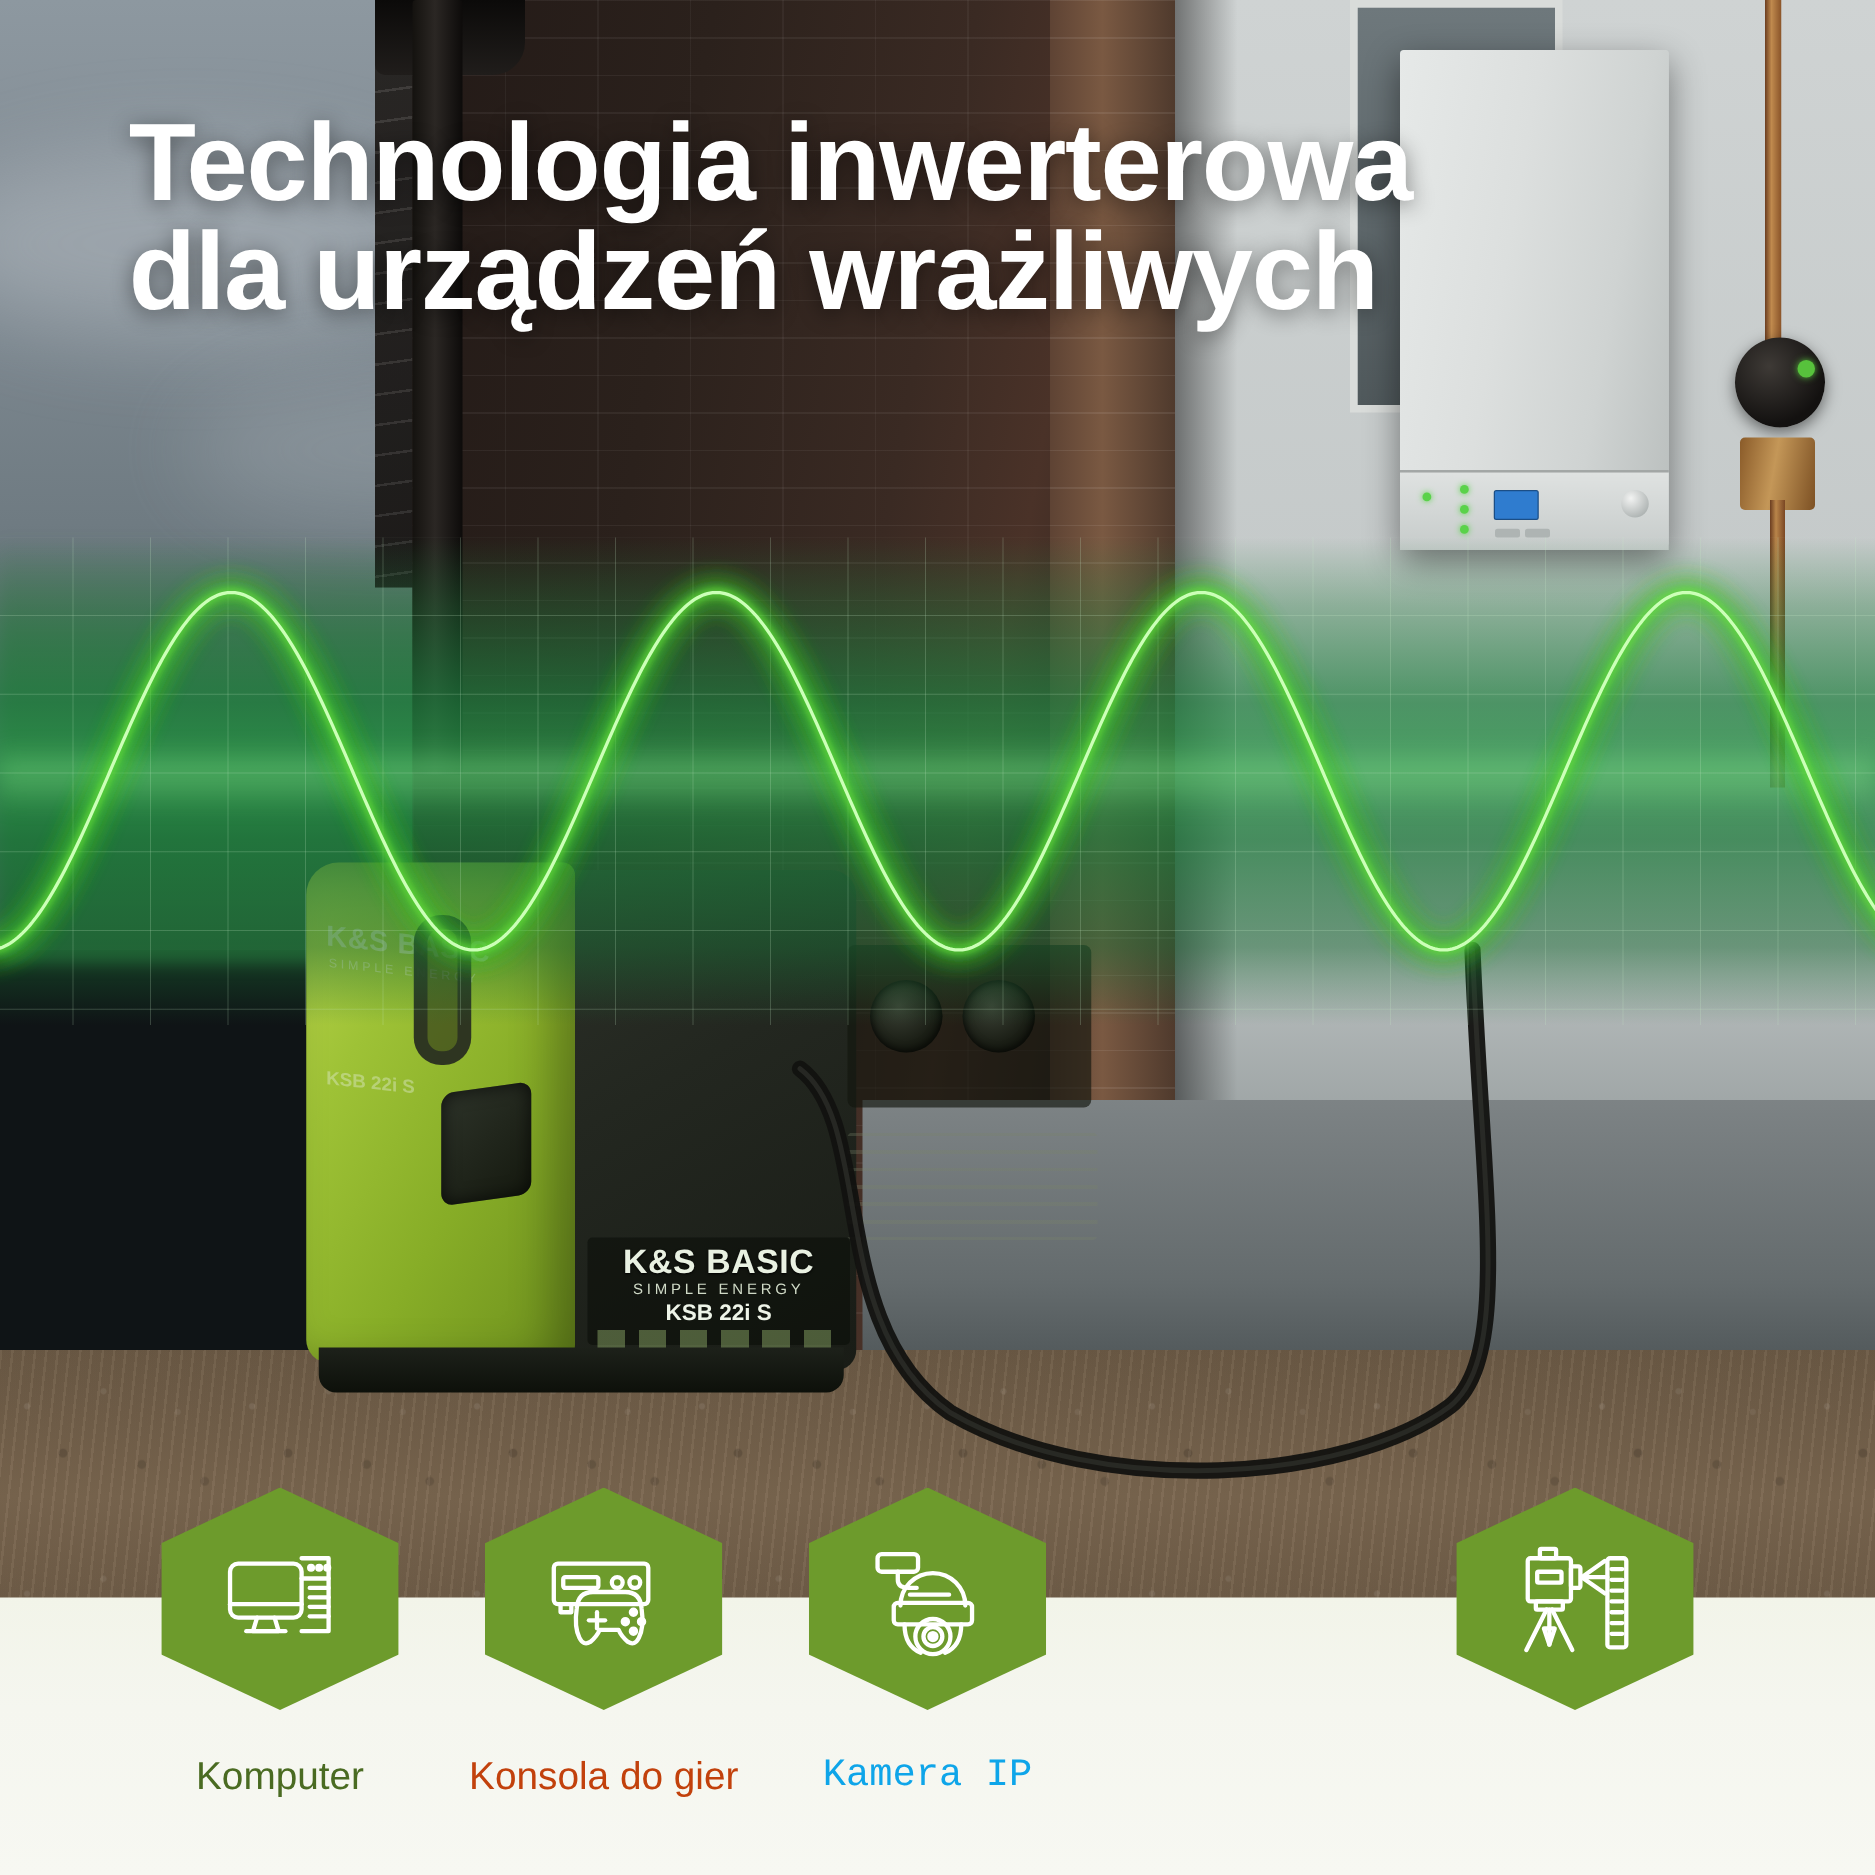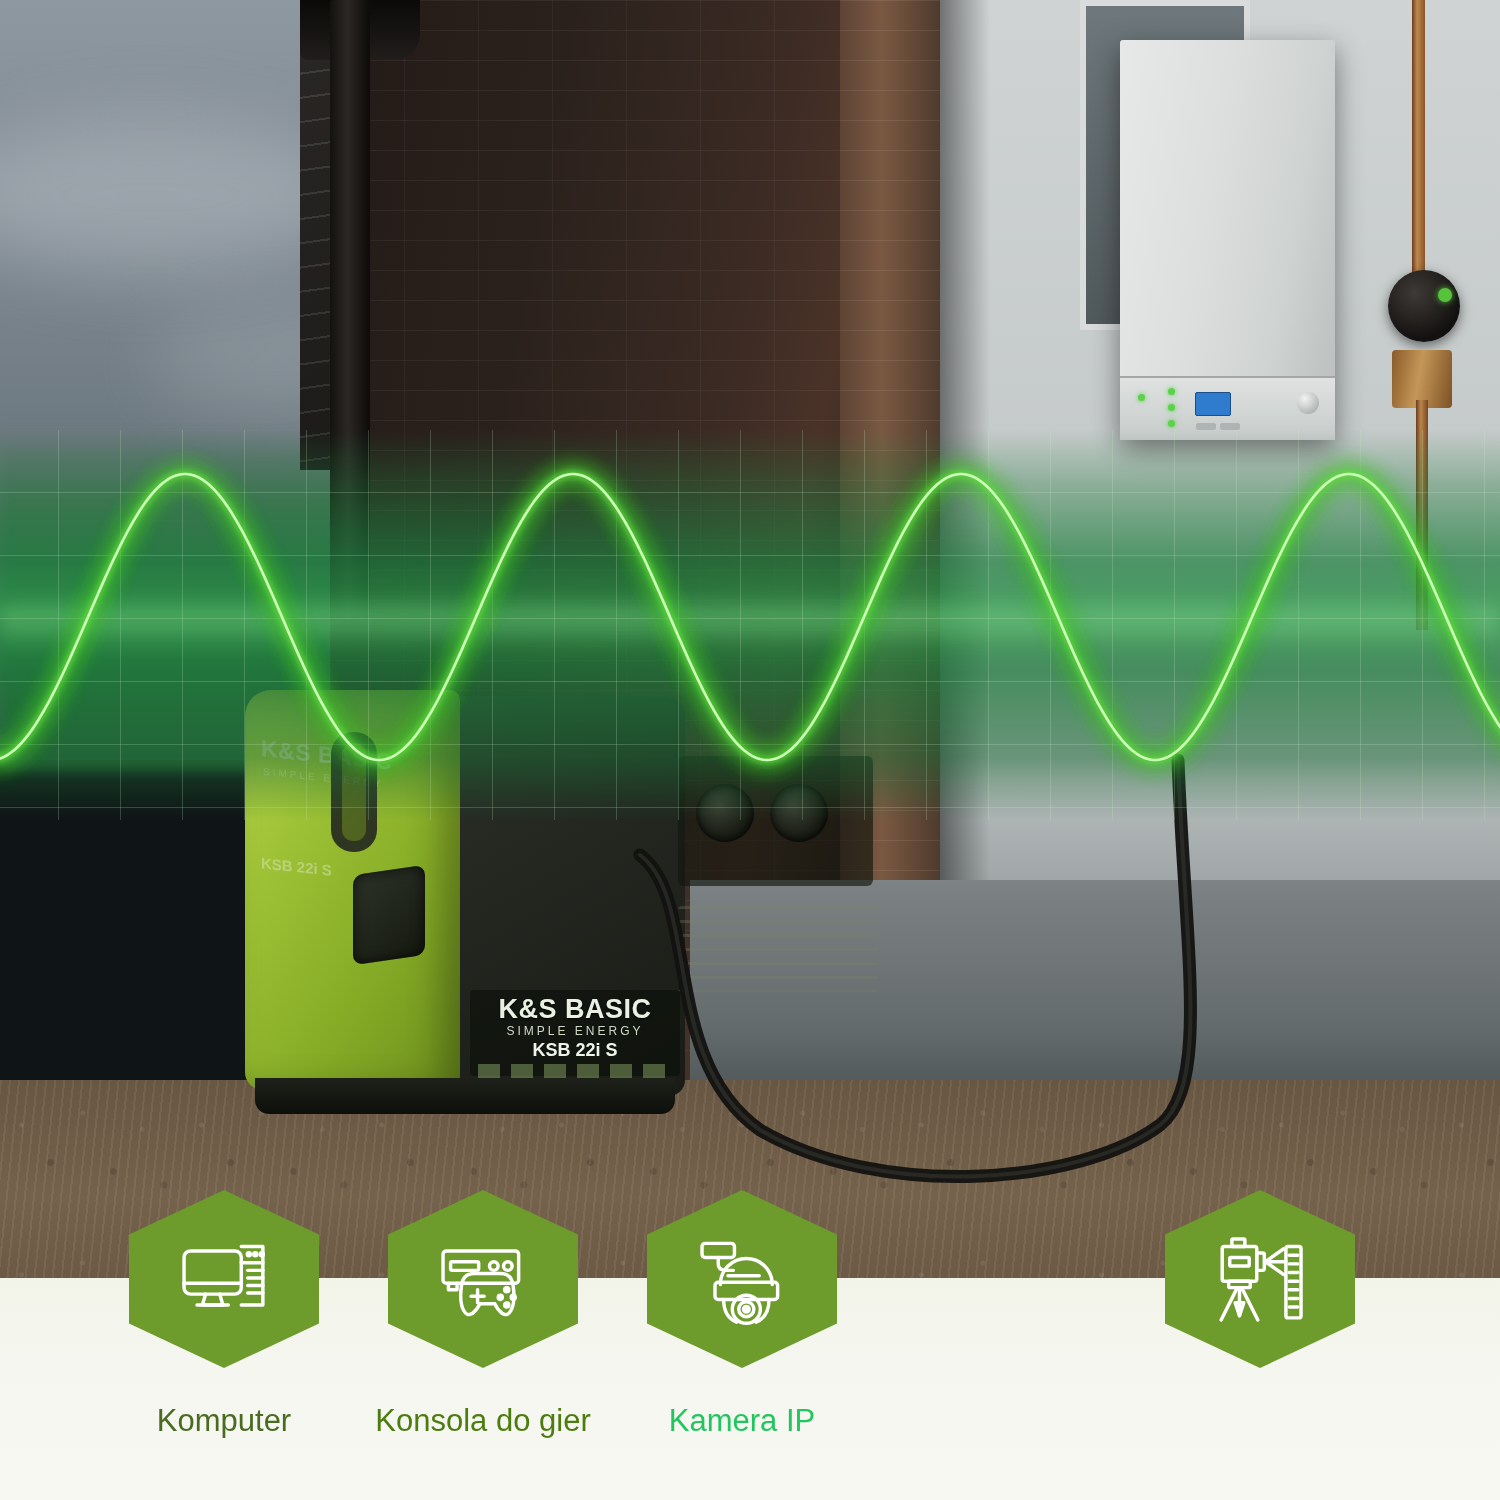--- a/index.html
+++ b/index.html
@@ -403,20 +403,22 @@
         <feGaussianBlur stdDeviation="3.5"></feGaussianBlur>
       </filter>
     </defs>
     <g>
       <path id="sinepath-glow" fill="none" stroke="#3fbf2a" stroke-width="11" stroke-linecap="round" filter="url(#glowBig)" opacity=".85" d="M-20.0,357.74 L-18.0,358.48 L-16.0,359.08 L-14.0,359.53 L-12.0,359.83 L-10.0,359.98 L-8.0,359.98 L-6.0,359.83 L-4.0,359.53 L-2.0,359.08 L0.0,358.48 L2.0,357.74 L4.0,356.84 L6.0,355.80 L8.0,354.62 L10.0,353.28 L12.0,351.81 L14.0,350.20 L16.0,348.44 L18.0,346.55 L20.0,344.52 L22.0,342.36 L24.0,340.06 L26.0,337.64 L28.0,335.09 L30.0,332.42 L32.0,329.62 L34.0,326.71 L36.0,323.68 L38.0,320.54 L40.0,317.29 L42.0,313.94 L44.0,310.49 L46.0,306.93 L48.0,303.29 L50.0,299.55 L52.0,295.72 L54.0,291.82 L56.0,287.83 L58.0,283.77 L60.0,279.64 L62.0,275.45 L64.0,271.19 L66.0,266.87 L68.0,262.51 L70.0,258.10 L72.0,253.64 L74.0,249.14 L76.0,244.61 L78.0,240.06 L80.0,235.47 L82.0,230.87 L84.0,226.26 L86.0,221.63 L88.0,217.00 L90.0,212.37 L92.0,207.74 L94.0,203.13 L96.0,198.53 L98.0,193.94 L100.0,189.39 L102.0,184.86 L104.0,180.36 L106.0,175.90 L108.0,171.49 L110.0,167.13 L112.0,162.81 L114.0,158.55 L116.0,154.36 L118.0,150.23 L120.0,146.17 L122.0,142.18 L124.0,138.28 L126.0,134.45 L128.0,130.71 L130.0,127.07 L132.0,123.51 L134.0,120.06 L136.0,116.71 L138.0,113.46 L140.0,110.32 L142.0,107.29 L144.0,104.38 L146.0,101.58 L148.0,98.91 L150.0,96.36 L152.0,93.94 L154.0,91.64 L156.0,89.48 L158.0,87.45 L160.0,85.56 L162.0,83.80 L164.0,82.19 L166.0,80.72 L168.0,79.38 L170.0,78.20 L172.0,77.16 L174.0,76.26 L176.0,75.52 L178.0,74.92 L180.0,74.47 L182.0,74.17 L184.0,74.02 L186.0,74.02 L188.0,74.17 L190.0,74.47 L192.0,74.92 L194.0,75.52 L196.0,76.26 L198.0,77.16 L200.0,78.20 L202.0,79.38 L204.0,80.72 L206.0,82.19 L208.0,83.80 L210.0,85.56 L212.0,87.45 L214.0,89.48 L216.0,91.64 L218.0,93.94 L220.0,96.36 L222.0,98.91 L224.0,101.58 L226.0,104.38 L228.0,107.29 L230.0,110.32 L232.0,113.46 L234.0,116.71 L236.0,120.06 L238.0,123.51 L240.0,127.07 L242.0,130.71 L244.0,134.45 L246.0,138.28 L248.0,142.18 L250.0,146.17 L252.0,150.23 L254.0,154.36 L256.0,158.55 L258.0,162.81 L260.0,167.13 L262.0,171.49 L264.0,175.90 L266.0,180.36 L268.0,184.86 L270.0,189.39 L272.0,193.94 L274.0,198.53 L276.0,203.13 L278.0,207.74 L280.0,212.37 L282.0,217.00 L284.0,221.63 L286.0,226.26 L288.0,230.87 L290.0,235.47 L292.0,240.06 L294.0,244.61 L296.0,249.14 L298.0,253.64 L300.0,258.10 L302.0,262.51 L304.0,266.87 L306.0,271.19 L308.0,275.45 L310.0,279.64 L312.0,283.77 L314.0,287.83 L316.0,291.82 L318.0,295.72 L320.0,299.55 L322.0,303.29 L324.0,306.93 L326.0,310.49 L328.0,313.94 L330.0,317.29 L332.0,320.54 L334.0,323.68 L336.0,326.71 L338.0,329.62 L340.0,332.42 L342.0,335.09 L344.0,337.64 L346.0,340.06 L348.0,342.36 L350.0,344.52 L352.0,346.55 L354.0,348.44 L356.0,350.20 L358.0,351.81 L360.0,353.28 L362.0,354.62 L364.0,355.80 L366.0,356.84 L368.0,357.74 L370.0,358.48 L372.0,359.08 L374.0,359.53 L376.0,359.83 L378.0,359.98 L380.0,359.98 L382.0,359.83 L384.0,359.53 L386.0,359.08 L388.0,358.48 L390.0,357.74 L392.0,356.84 L394.0,355.80 L396.0,354.62 L398.0,353.28 L400.0,351.81 L402.0,350.20 L404.0,348.44 L406.0,346.55 L408.0,344.52 L410.0,342.36 L412.0,340.06 L414.0,337.64 L416.0,335.09 L418.0,332.42 L420.0,329.62 L422.0,326.71 L424.0,323.68 L426.0,320.54 L428.0,317.29 L430.0,313.94 L432.0,310.49 L434.0,306.93 L436.0,303.29 L438.0,299.55 L440.0,295.72 L442.0,291.82 L444.0,287.83 L446.0,283.77 L448.0,279.64 L450.0,275.45 L452.0,271.19 L454.0,266.87 L456.0,262.51 L458.0,258.10 L460.0,253.64 L462.0,249.14 L464.0,244.61 L466.0,240.06 L468.0,235.47 L470.0,230.87 L472.0,226.26 L474.0,221.63 L476.0,217.00 L478.0,212.37 L480.0,207.74 L482.0,203.13 L484.0,198.53 L486.0,193.94 L488.0,189.39 L490.0,184.86 L492.0,180.36 L494.0,175.90 L496.0,171.49 L498.0,167.13 L500.0,162.81 L502.0,158.55 L504.0,154.36 L506.0,150.23 L508.0,146.17 L510.0,142.18 L512.0,138.28 L514.0,134.45 L516.0,130.71 L518.0,127.07 L520.0,123.51 L522.0,120.06 L524.0,116.71 L526.0,113.46 L528.0,110.32 L530.0,107.29 L532.0,104.38 L534.0,101.58 L536.0,98.91 L538.0,96.36 L540.0,93.94 L542.0,91.64 L544.0,89.48 L546.0,87.45 L548.0,85.56 L550.0,83.80 L552.0,82.19 L554.0,80.72 L556.0,79.38 L558.0,78.20 L560.0,77.16 L562.0,76.26 L564.0,75.52 L566.0,74.92 L568.0,74.47 L570.0,74.17 L572.0,74.02 L574.0,74.02 L576.0,74.17 L578.0,74.47 L580.0,74.92 L582.0,75.52 L584.0,76.26 L586.0,77.16 L588.0,78.20 L590.0,79.38 L592.0,80.72 L594.0,82.19 L596.0,83.80 L598.0,85.56 L600.0,87.45 L602.0,89.48 L604.0,91.64 L606.0,93.94 L608.0,96.36 L610.0,98.91 L612.0,101.58 L614.0,104.38 L616.0,107.29 L618.0,110.32 L620.0,113.46 L622.0,116.71 L624.0,120.06 L626.0,123.51 L628.0,127.07 L630.0,130.71 L632.0,134.45 L634.0,138.28 L636.0,142.18 L638.0,146.17 L640.0,150.23 L642.0,154.36 L644.0,158.55 L646.0,162.81 L648.0,167.13 L650.0,171.49 L652.0,175.90 L654.0,180.36 L656.0,184.86 L658.0,189.39 L660.0,193.94 L662.0,198.53 L664.0,203.13 L666.0,207.74 L668.0,212.37 L670.0,217.00 L672.0,221.63 L674.0,226.26 L676.0,230.87 L678.0,235.47 L680.0,240.06 L682.0,244.61 L684.0,249.14 L686.0,253.64 L688.0,258.10 L690.0,262.51 L692.0,266.87 L694.0,271.19 L696.0,275.45 L698.0,279.64 L700.0,283.77 L702.0,287.83 L704.0,291.82 L706.0,295.72 L708.0,299.55 L710.0,303.29 L712.0,306.93 L714.0,310.49 L716.0,313.94 L718.0,317.29 L720.0,320.54 L722.0,323.68 L724.0,326.71 L726.0,329.62 L728.0,332.42 L730.0,335.09 L732.0,337.64 L734.0,340.06 L736.0,342.36 L738.0,344.52 L740.0,346.55 L742.0,348.44 L744.0,350.20 L746.0,351.81 L748.0,353.28 L750.0,354.62 L752.0,355.80 L754.0,356.84 L756.0,357.74 L758.0,358.48 L760.0,359.08 L762.0,359.53 L764.0,359.83 L766.0,359.98 L768.0,359.98 L770.0,359.83 L772.0,359.53 L774.0,359.08 L776.0,358.48 L778.0,357.74 L780.0,356.84 L782.0,355.80 L784.0,354.62 L786.0,353.28 L788.0,351.81 L790.0,350.20 L792.0,348.44 L794.0,346.55 L796.0,344.52 L798.0,342.36 L800.0,340.06 L802.0,337.64 L804.0,335.09 L806.0,332.42 L808.0,329.62 L810.0,326.71 L812.0,323.68 L814.0,320.54 L816.0,317.29 L818.0,313.94 L820.0,310.49 L822.0,306.93 L824.0,303.29 L826.0,299.55 L828.0,295.72 L830.0,291.82 L832.0,287.83 L834.0,283.77 L836.0,279.64 L838.0,275.45 L840.0,271.19 L842.0,266.87 L844.0,262.51 L846.0,258.10 L848.0,253.64 L850.0,249.14 L852.0,244.61 L854.0,240.06 L856.0,235.47 L858.0,230.87 L860.0,226.26 L862.0,221.63 L864.0,217.00 L866.0,212.37 L868.0,207.74 L870.0,203.13 L872.0,198.53 L874.0,193.94 L876.0,189.39 L878.0,184.86 L880.0,180.36 L882.0,175.90 L884.0,171.49 L886.0,167.13 L888.0,162.81 L890.0,158.55 L892.0,154.36 L894.0,150.23 L896.0,146.17 L898.0,142.18 L900.0,138.28 L902.0,134.45 L904.0,130.71 L906.0,127.07 L908.0,123.51 L910.0,120.06 L912.0,116.71 L914.0,113.46 L916.0,110.32 L918.0,107.29 L920.0,104.38 L922.0,101.58 L924.0,98.91 L926.0,96.36 L928.0,93.94 L930.0,91.64 L932.0,89.48 L934.0,87.45 L936.0,85.56 L938.0,83.80 L940.0,82.19 L942.0,80.72 L944.0,79.38 L946.0,78.20 L948.0,77.16 L950.0,76.26 L952.0,75.52 L954.0,74.92 L956.0,74.47 L958.0,74.17 L960.0,74.02 L962.0,74.02 L964.0,74.17 L966.0,74.47 L968.0,74.92 L970.0,75.52 L972.0,76.26 L974.0,77.16 L976.0,78.20 L978.0,79.38 L980.0,80.72 L982.0,82.19 L984.0,83.80 L986.0,85.56 L988.0,87.45 L990.0,89.48 L992.0,91.64 L994.0,93.94 L996.0,96.36 L998.0,98.91 L1000.0,101.58 L1002.0,104.38 L1004.0,107.29 L1006.0,110.32 L1008.0,113.46 L1010.0,116.71 L1012.0,120.06 L1014.0,123.51 L1016.0,127.07 L1018.0,130.71 L1020.0,134.45 L1022.0,138.28 L1024.0,142.18 L1026.0,146.17 L1028.0,150.23 L1030.0,154.36 L1032.0,158.55 L1034.0,162.81 L1036.0,167.13 L1038.0,171.49 L1040.0,175.90 L1042.0,180.36 L1044.0,184.86 L1046.0,189.39 L1048.0,193.94 L1050.0,198.53 L1052.0,203.13 L1054.0,207.74 L1056.0,212.37 L1058.0,217.00 L1060.0,221.63 L1062.0,226.26 L1064.0,230.87 L1066.0,235.47 L1068.0,240.06 L1070.0,244.61 L1072.0,249.14 L1074.0,253.64 L1076.0,258.10 L1078.0,262.51 L1080.0,266.87 L1082.0,271.19 L1084.0,275.45 L1086.0,279.64 L1088.0,283.77 L1090.0,287.83 L1092.0,291.82 L1094.0,295.72 L1096.0,299.55 L1098.0,303.29 L1100.0,306.93 L1102.0,310.49 L1104.0,313.94 L1106.0,317.29 L1108.0,320.54 L1110.0,323.68 L1112.0,326.71 L1114.0,329.62 L1116.0,332.42 L1118.0,335.09 L1120.0,337.64 L1122.0,340.06 L1124.0,342.36 L1126.0,344.52 L1128.0,346.55 L1130.0,348.44 L1132.0,350.20 L1134.0,351.81 L1136.0,353.28 L1138.0,354.62 L1140.0,355.80 L1142.0,356.84 L1144.0,357.74 L1146.0,358.48 L1148.0,359.08 L1150.0,359.53 L1152.0,359.83 L1154.0,359.98 L1156.0,359.98 L1158.0,359.83 L1160.0,359.53 L1162.0,359.08 L1164.0,358.48 L1166.0,357.74 L1168.0,356.84 L1170.0,355.80 L1172.0,354.62 L1174.0,353.28 L1176.0,351.81 L1178.0,350.20 L1180.0,348.44 L1182.0,346.55 L1184.0,344.52 L1186.0,342.36 L1188.0,340.06 L1190.0,337.64 L1192.0,335.09 L1194.0,332.42 L1196.0,329.62 L1198.0,326.71 L1200.0,323.68 L1202.0,320.54 L1204.0,317.29 L1206.0,313.94 L1208.0,310.49 L1210.0,306.93 L1212.0,303.29 L1214.0,299.55 L1216.0,295.72 L1218.0,291.82 L1220.0,287.83 L1222.0,283.77 L1224.0,279.64 L1226.0,275.45 L1228.0,271.19 L1230.0,266.87 L1232.0,262.51 L1234.0,258.10 L1236.0,253.64 L1238.0,249.14 L1240.0,244.61 L1242.0,240.06 L1244.0,235.47 L1246.0,230.87 L1248.0,226.26 L1250.0,221.63 L1252.0,217.00 L1254.0,212.37 L1256.0,207.74 L1258.0,203.13 L1260.0,198.53 L1262.0,193.94 L1264.0,189.39 L1266.0,184.86 L1268.0,180.36 L1270.0,175.90 L1272.0,171.49 L1274.0,167.13 L1276.0,162.81 L1278.0,158.55 L1280.0,154.36 L1282.0,150.23 L1284.0,146.17 L1286.0,142.18 L1288.0,138.28 L1290.0,134.45 L1292.0,130.71 L1294.0,127.07 L1296.0,123.51 L1298.0,120.06 L1300.0,116.71 L1302.0,113.46 L1304.0,110.32 L1306.0,107.29 L1308.0,104.38 L1310.0,101.58 L1312.0,98.91 L1314.0,96.36 L1316.0,93.94 L1318.0,91.64 L1320.0,89.48 L1322.0,87.45 L1324.0,85.56 L1326.0,83.80 L1328.0,82.19 L1330.0,80.72 L1332.0,79.38 L1334.0,78.20 L1336.0,77.16 L1338.0,76.26 L1340.0,75.52 L1342.0,74.92 L1344.0,74.47 L1346.0,74.17 L1348.0,74.02 L1350.0,74.02 L1352.0,74.17 L1354.0,74.47 L1356.0,74.92 L1358.0,75.52 L1360.0,76.26 L1362.0,77.16 L1364.0,78.20 L1366.0,79.38 L1368.0,80.72 L1370.0,82.19 L1372.0,83.80 L1374.0,85.56 L1376.0,87.45 L1378.0,89.48 L1380.0,91.64 L1382.0,93.94 L1384.0,96.36 L1386.0,98.91 L1388.0,101.58 L1390.0,104.38 L1392.0,107.29 L1394.0,110.32 L1396.0,113.46 L1398.0,116.71 L1400.0,120.06 L1402.0,123.51 L1404.0,127.07 L1406.0,130.71 L1408.0,134.45 L1410.0,138.28 L1412.0,142.18 L1414.0,146.17 L1416.0,150.23 L1418.0,154.36 L1420.0,158.55 L1422.0,162.81 L1424.0,167.13 L1426.0,171.49 L1428.0,175.90 L1430.0,180.36 L1432.0,184.86 L1434.0,189.39 L1436.0,193.94 L1438.0,198.53 L1440.0,203.13 L1442.0,207.74 L1444.0,212.37 L1446.0,217.00 L1448.0,221.63 L1450.0,226.26 L1452.0,230.87 L1454.0,235.47 L1456.0,240.06 L1458.0,244.61 L1460.0,249.14 L1462.0,253.64 L1464.0,258.10 L1466.0,262.51 L1468.0,266.87 L1470.0,271.19 L1472.0,275.45 L1474.0,279.64 L1476.0,283.77 L1478.0,287.83 L1480.0,291.82 L1482.0,295.72 L1484.0,299.55 L1486.0,303.29 L1488.0,306.93 L1490.0,310.49 L1492.0,313.94 L1494.0,317.29 L1496.0,320.54 L1498.0,323.68 L1500.0,326.71 L1502.0,329.62 L1504.0,332.42 L1506.0,335.09 L1508.0,337.64 L1510.0,340.06 L1512.0,342.36 L1514.0,344.52 L1516.0,346.55 L1518.0,348.44 L1520.0,350.20 "></path>
       <path id="sinepath-mid" fill="none" stroke="#63e23e" stroke-width="6" stroke-linecap="round" filter="url(#glowSm)" opacity=".95" d="M-20.0,357.74 L-18.0,358.48 L-16.0,359.08 L-14.0,359.53 L-12.0,359.83 L-10.0,359.98 L-8.0,359.98 L-6.0,359.83 L-4.0,359.53 L-2.0,359.08 L0.0,358.48 L2.0,357.74 L4.0,356.84 L6.0,355.80 L8.0,354.62 L10.0,353.28 L12.0,351.81 L14.0,350.20 L16.0,348.44 L18.0,346.55 L20.0,344.52 L22.0,342.36 L24.0,340.06 L26.0,337.64 L28.0,335.09 L30.0,332.42 L32.0,329.62 L34.0,326.71 L36.0,323.68 L38.0,320.54 L40.0,317.29 L42.0,313.94 L44.0,310.49 L46.0,306.93 L48.0,303.29 L50.0,299.55 L52.0,295.72 L54.0,291.82 L56.0,287.83 L58.0,283.77 L60.0,279.64 L62.0,275.45 L64.0,271.19 L66.0,266.87 L68.0,262.51 L70.0,258.10 L72.0,253.64 L74.0,249.14 L76.0,244.61 L78.0,240.06 L80.0,235.47 L82.0,230.87 L84.0,226.26 L86.0,221.63 L88.0,217.00 L90.0,212.37 L92.0,207.74 L94.0,203.13 L96.0,198.53 L98.0,193.94 L100.0,189.39 L102.0,184.86 L104.0,180.36 L106.0,175.90 L108.0,171.49 L110.0,167.13 L112.0,162.81 L114.0,158.55 L116.0,154.36 L118.0,150.23 L120.0,146.17 L122.0,142.18 L124.0,138.28 L126.0,134.45 L128.0,130.71 L130.0,127.07 L132.0,123.51 L134.0,120.06 L136.0,116.71 L138.0,113.46 L140.0,110.32 L142.0,107.29 L144.0,104.38 L146.0,101.58 L148.0,98.91 L150.0,96.36 L152.0,93.94 L154.0,91.64 L156.0,89.48 L158.0,87.45 L160.0,85.56 L162.0,83.80 L164.0,82.19 L166.0,80.72 L168.0,79.38 L170.0,78.20 L172.0,77.16 L174.0,76.26 L176.0,75.52 L178.0,74.92 L180.0,74.47 L182.0,74.17 L184.0,74.02 L186.0,74.02 L188.0,74.17 L190.0,74.47 L192.0,74.92 L194.0,75.52 L196.0,76.26 L198.0,77.16 L200.0,78.20 L202.0,79.38 L204.0,80.72 L206.0,82.19 L208.0,83.80 L210.0,85.56 L212.0,87.45 L214.0,89.48 L216.0,91.64 L218.0,93.94 L220.0,96.36 L222.0,98.91 L224.0,101.58 L226.0,104.38 L228.0,107.29 L230.0,110.32 L232.0,113.46 L234.0,116.71 L236.0,120.06 L238.0,123.51 L240.0,127.07 L242.0,130.71 L244.0,134.45 L246.0,138.28 L248.0,142.18 L250.0,146.17 L252.0,150.23 L254.0,154.36 L256.0,158.55 L258.0,162.81 L260.0,167.13 L262.0,171.49 L264.0,175.90 L266.0,180.36 L268.0,184.86 L270.0,189.39 L272.0,193.94 L274.0,198.53 L276.0,203.13 L278.0,207.74 L280.0,212.37 L282.0,217.00 L284.0,221.63 L286.0,226.26 L288.0,230.87 L290.0,235.47 L292.0,240.06 L294.0,244.61 L296.0,249.14 L298.0,253.64 L300.0,258.10 L302.0,262.51 L304.0,266.87 L306.0,271.19 L308.0,275.45 L310.0,279.64 L312.0,283.77 L314.0,287.83 L316.0,291.82 L318.0,295.72 L320.0,299.55 L322.0,303.29 L324.0,306.93 L326.0,310.49 L328.0,313.94 L330.0,317.29 L332.0,320.54 L334.0,323.68 L336.0,326.71 L338.0,329.62 L340.0,332.42 L342.0,335.09 L344.0,337.64 L346.0,340.06 L348.0,342.36 L350.0,344.52 L352.0,346.55 L354.0,348.44 L356.0,350.20 L358.0,351.81 L360.0,353.28 L362.0,354.62 L364.0,355.80 L366.0,356.84 L368.0,357.74 L370.0,358.48 L372.0,359.08 L374.0,359.53 L376.0,359.83 L378.0,359.98 L380.0,359.98 L382.0,359.83 L384.0,359.53 L386.0,359.08 L388.0,358.48 L390.0,357.74 L392.0,356.84 L394.0,355.80 L396.0,354.62 L398.0,353.28 L400.0,351.81 L402.0,350.20 L404.0,348.44 L406.0,346.55 L408.0,344.52 L410.0,342.36 L412.0,340.06 L414.0,337.64 L416.0,335.09 L418.0,332.42 L420.0,329.62 L422.0,326.71 L424.0,323.68 L426.0,320.54 L428.0,317.29 L430.0,313.94 L432.0,310.49 L434.0,306.93 L436.0,303.29 L438.0,299.55 L440.0,295.72 L442.0,291.82 L444.0,287.83 L446.0,283.77 L448.0,279.64 L450.0,275.45 L452.0,271.19 L454.0,266.87 L456.0,262.51 L458.0,258.10 L460.0,253.64 L462.0,249.14 L464.0,244.61 L466.0,240.06 L468.0,235.47 L470.0,230.87 L472.0,226.26 L474.0,221.63 L476.0,217.00 L478.0,212.37 L480.0,207.74 L482.0,203.13 L484.0,198.53 L486.0,193.94 L488.0,189.39 L490.0,184.86 L492.0,180.36 L494.0,175.90 L496.0,171.49 L498.0,167.13 L500.0,162.81 L502.0,158.55 L504.0,154.36 L506.0,150.23 L508.0,146.17 L510.0,142.18 L512.0,138.28 L514.0,134.45 L516.0,130.71 L518.0,127.07 L520.0,123.51 L522.0,120.06 L524.0,116.71 L526.0,113.46 L528.0,110.32 L530.0,107.29 L532.0,104.38 L534.0,101.58 L536.0,98.91 L538.0,96.36 L540.0,93.94 L542.0,91.64 L544.0,89.48 L546.0,87.45 L548.0,85.56 L550.0,83.80 L552.0,82.19 L554.0,80.72 L556.0,79.38 L558.0,78.20 L560.0,77.16 L562.0,76.26 L564.0,75.52 L566.0,74.92 L568.0,74.47 L570.0,74.17 L572.0,74.02 L574.0,74.02 L576.0,74.17 L578.0,74.47 L580.0,74.92 L582.0,75.52 L584.0,76.26 L586.0,77.16 L588.0,78.20 L590.0,79.38 L592.0,80.72 L594.0,82.19 L596.0,83.80 L598.0,85.56 L600.0,87.45 L602.0,89.48 L604.0,91.64 L606.0,93.94 L608.0,96.36 L610.0,98.91 L612.0,101.58 L614.0,104.38 L616.0,107.29 L618.0,110.32 L620.0,113.46 L622.0,116.71 L624.0,120.06 L626.0,123.51 L628.0,127.07 L630.0,130.71 L632.0,134.45 L634.0,138.28 L636.0,142.18 L638.0,146.17 L640.0,150.23 L642.0,154.36 L644.0,158.55 L646.0,162.81 L648.0,167.13 L650.0,171.49 L652.0,175.90 L654.0,180.36 L656.0,184.86 L658.0,189.39 L660.0,193.94 L662.0,198.53 L664.0,203.13 L666.0,207.74 L668.0,212.37 L670.0,217.00 L672.0,221.63 L674.0,226.26 L676.0,230.87 L678.0,235.47 L680.0,240.06 L682.0,244.61 L684.0,249.14 L686.0,253.64 L688.0,258.10 L690.0,262.51 L692.0,266.87 L694.0,271.19 L696.0,275.45 L698.0,279.64 L700.0,283.77 L702.0,287.83 L704.0,291.82 L706.0,295.72 L708.0,299.55 L710.0,303.29 L712.0,306.93 L714.0,310.49 L716.0,313.94 L718.0,317.29 L720.0,320.54 L722.0,323.68 L724.0,326.71 L726.0,329.62 L728.0,332.42 L730.0,335.09 L732.0,337.64 L734.0,340.06 L736.0,342.36 L738.0,344.52 L740.0,346.55 L742.0,348.44 L744.0,350.20 L746.0,351.81 L748.0,353.28 L750.0,354.62 L752.0,355.80 L754.0,356.84 L756.0,357.74 L758.0,358.48 L760.0,359.08 L762.0,359.53 L764.0,359.83 L766.0,359.98 L768.0,359.98 L770.0,359.83 L772.0,359.53 L774.0,359.08 L776.0,358.48 L778.0,357.74 L780.0,356.84 L782.0,355.80 L784.0,354.62 L786.0,353.28 L788.0,351.81 L790.0,350.20 L792.0,348.44 L794.0,346.55 L796.0,344.52 L798.0,342.36 L800.0,340.06 L802.0,337.64 L804.0,335.09 L806.0,332.42 L808.0,329.62 L810.0,326.71 L812.0,323.68 L814.0,320.54 L816.0,317.29 L818.0,313.94 L820.0,310.49 L822.0,306.93 L824.0,303.29 L826.0,299.55 L828.0,295.72 L830.0,291.82 L832.0,287.83 L834.0,283.77 L836.0,279.64 L838.0,275.45 L840.0,271.19 L842.0,266.87 L844.0,262.51 L846.0,258.10 L848.0,253.64 L850.0,249.14 L852.0,244.61 L854.0,240.06 L856.0,235.47 L858.0,230.87 L860.0,226.26 L862.0,221.63 L864.0,217.00 L866.0,212.37 L868.0,207.74 L870.0,203.13 L872.0,198.53 L874.0,193.94 L876.0,189.39 L878.0,184.86 L880.0,180.36 L882.0,175.90 L884.0,171.49 L886.0,167.13 L888.0,162.81 L890.0,158.55 L892.0,154.36 L894.0,150.23 L896.0,146.17 L898.0,142.18 L900.0,138.28 L902.0,134.45 L904.0,130.71 L906.0,127.07 L908.0,123.51 L910.0,120.06 L912.0,116.71 L914.0,113.46 L916.0,110.32 L918.0,107.29 L920.0,104.38 L922.0,101.58 L924.0,98.91 L926.0,96.36 L928.0,93.94 L930.0,91.64 L932.0,89.48 L934.0,87.45 L936.0,85.56 L938.0,83.80 L940.0,82.19 L942.0,80.72 L944.0,79.38 L946.0,78.20 L948.0,77.16 L950.0,76.26 L952.0,75.52 L954.0,74.92 L956.0,74.47 L958.0,74.17 L960.0,74.02 L962.0,74.02 L964.0,74.17 L966.0,74.47 L968.0,74.92 L970.0,75.52 L972.0,76.26 L974.0,77.16 L976.0,78.20 L978.0,79.38 L980.0,80.72 L982.0,82.19 L984.0,83.80 L986.0,85.56 L988.0,87.45 L990.0,89.48 L992.0,91.64 L994.0,93.94 L996.0,96.36 L998.0,98.91 L1000.0,101.58 L1002.0,104.38 L1004.0,107.29 L1006.0,110.32 L1008.0,113.46 L1010.0,116.71 L1012.0,120.06 L1014.0,123.51 L1016.0,127.07 L1018.0,130.71 L1020.0,134.45 L1022.0,138.28 L1024.0,142.18 L1026.0,146.17 L1028.0,150.23 L1030.0,154.36 L1032.0,158.55 L1034.0,162.81 L1036.0,167.13 L1038.0,171.49 L1040.0,175.90 L1042.0,180.36 L1044.0,184.86 L1046.0,189.39 L1048.0,193.94 L1050.0,198.53 L1052.0,203.13 L1054.0,207.74 L1056.0,212.37 L1058.0,217.00 L1060.0,221.63 L1062.0,226.26 L1064.0,230.87 L1066.0,235.47 L1068.0,240.06 L1070.0,244.61 L1072.0,249.14 L1074.0,253.64 L1076.0,258.10 L1078.0,262.51 L1080.0,266.87 L1082.0,271.19 L1084.0,275.45 L1086.0,279.64 L1088.0,283.77 L1090.0,287.83 L1092.0,291.82 L1094.0,295.72 L1096.0,299.55 L1098.0,303.29 L1100.0,306.93 L1102.0,310.49 L1104.0,313.94 L1106.0,317.29 L1108.0,320.54 L1110.0,323.68 L1112.0,326.71 L1114.0,329.62 L1116.0,332.42 L1118.0,335.09 L1120.0,337.64 L1122.0,340.06 L1124.0,342.36 L1126.0,344.52 L1128.0,346.55 L1130.0,348.44 L1132.0,350.20 L1134.0,351.81 L1136.0,353.28 L1138.0,354.62 L1140.0,355.80 L1142.0,356.84 L1144.0,357.74 L1146.0,358.48 L1148.0,359.08 L1150.0,359.53 L1152.0,359.83 L1154.0,359.98 L1156.0,359.98 L1158.0,359.83 L1160.0,359.53 L1162.0,359.08 L1164.0,358.48 L1166.0,357.74 L1168.0,356.84 L1170.0,355.80 L1172.0,354.62 L1174.0,353.28 L1176.0,351.81 L1178.0,350.20 L1180.0,348.44 L1182.0,346.55 L1184.0,344.52 L1186.0,342.36 L1188.0,340.06 L1190.0,337.64 L1192.0,335.09 L1194.0,332.42 L1196.0,329.62 L1198.0,326.71 L1200.0,323.68 L1202.0,320.54 L1204.0,317.29 L1206.0,313.94 L1208.0,310.49 L1210.0,306.93 L1212.0,303.29 L1214.0,299.55 L1216.0,295.72 L1218.0,291.82 L1220.0,287.83 L1222.0,283.77 L1224.0,279.64 L1226.0,275.45 L1228.0,271.19 L1230.0,266.87 L1232.0,262.51 L1234.0,258.10 L1236.0,253.64 L1238.0,249.14 L1240.0,244.61 L1242.0,240.06 L1244.0,235.47 L1246.0,230.87 L1248.0,226.26 L1250.0,221.63 L1252.0,217.00 L1254.0,212.37 L1256.0,207.74 L1258.0,203.13 L1260.0,198.53 L1262.0,193.94 L1264.0,189.39 L1266.0,184.86 L1268.0,180.36 L1270.0,175.90 L1272.0,171.49 L1274.0,167.13 L1276.0,162.81 L1278.0,158.55 L1280.0,154.36 L1282.0,150.23 L1284.0,146.17 L1286.0,142.18 L1288.0,138.28 L1290.0,134.45 L1292.0,130.71 L1294.0,127.07 L1296.0,123.51 L1298.0,120.06 L1300.0,116.71 L1302.0,113.46 L1304.0,110.32 L1306.0,107.29 L1308.0,104.38 L1310.0,101.58 L1312.0,98.91 L1314.0,96.36 L1316.0,93.94 L1318.0,91.64 L1320.0,89.48 L1322.0,87.45 L1324.0,85.56 L1326.0,83.80 L1328.0,82.19 L1330.0,80.72 L1332.0,79.38 L1334.0,78.20 L1336.0,77.16 L1338.0,76.26 L1340.0,75.52 L1342.0,74.92 L1344.0,74.47 L1346.0,74.17 L1348.0,74.02 L1350.0,74.02 L1352.0,74.17 L1354.0,74.47 L1356.0,74.92 L1358.0,75.52 L1360.0,76.26 L1362.0,77.16 L1364.0,78.20 L1366.0,79.38 L1368.0,80.72 L1370.0,82.19 L1372.0,83.80 L1374.0,85.56 L1376.0,87.45 L1378.0,89.48 L1380.0,91.64 L1382.0,93.94 L1384.0,96.36 L1386.0,98.91 L1388.0,101.58 L1390.0,104.38 L1392.0,107.29 L1394.0,110.32 L1396.0,113.46 L1398.0,116.71 L1400.0,120.06 L1402.0,123.51 L1404.0,127.07 L1406.0,130.71 L1408.0,134.45 L1410.0,138.28 L1412.0,142.18 L1414.0,146.17 L1416.0,150.23 L1418.0,154.36 L1420.0,158.55 L1422.0,162.81 L1424.0,167.13 L1426.0,171.49 L1428.0,175.90 L1430.0,180.36 L1432.0,184.86 L1434.0,189.39 L1436.0,193.94 L1438.0,198.53 L1440.0,203.13 L1442.0,207.74 L1444.0,212.37 L1446.0,217.00 L1448.0,221.63 L1450.0,226.26 L1452.0,230.87 L1454.0,235.47 L1456.0,240.06 L1458.0,244.61 L1460.0,249.14 L1462.0,253.64 L1464.0,258.10 L1466.0,262.51 L1468.0,266.87 L1470.0,271.19 L1472.0,275.45 L1474.0,279.64 L1476.0,283.77 L1478.0,287.83 L1480.0,291.82 L1482.0,295.72 L1484.0,299.55 L1486.0,303.29 L1488.0,306.93 L1490.0,310.49 L1492.0,313.94 L1494.0,317.29 L1496.0,320.54 L1498.0,323.68 L1500.0,326.71 L1502.0,329.62 L1504.0,332.42 L1506.0,335.09 L1508.0,337.64 L1510.0,340.06 L1512.0,342.36 L1514.0,344.52 L1516.0,346.55 L1518.0,348.44 L1520.0,350.20 "></path>
       <path id="sinepath-core" fill="none" stroke="#ccffb8" stroke-width="2.6" stroke-linecap="round" d="M-20.0,357.74 L-18.0,358.48 L-16.0,359.08 L-14.0,359.53 L-12.0,359.83 L-10.0,359.98 L-8.0,359.98 L-6.0,359.83 L-4.0,359.53 L-2.0,359.08 L0.0,358.48 L2.0,357.74 L4.0,356.84 L6.0,355.80 L8.0,354.62 L10.0,353.28 L12.0,351.81 L14.0,350.20 L16.0,348.44 L18.0,346.55 L20.0,344.52 L22.0,342.36 L24.0,340.06 L26.0,337.64 L28.0,335.09 L30.0,332.42 L32.0,329.62 L34.0,326.71 L36.0,323.68 L38.0,320.54 L40.0,317.29 L42.0,313.94 L44.0,310.49 L46.0,306.93 L48.0,303.29 L50.0,299.55 L52.0,295.72 L54.0,291.82 L56.0,287.83 L58.0,283.77 L60.0,279.64 L62.0,275.45 L64.0,271.19 L66.0,266.87 L68.0,262.51 L70.0,258.10 L72.0,253.64 L74.0,249.14 L76.0,244.61 L78.0,240.06 L80.0,235.47 L82.0,230.87 L84.0,226.26 L86.0,221.63 L88.0,217.00 L90.0,212.37 L92.0,207.74 L94.0,203.13 L96.0,198.53 L98.0,193.94 L100.0,189.39 L102.0,184.86 L104.0,180.36 L106.0,175.90 L108.0,171.49 L110.0,167.13 L112.0,162.81 L114.0,158.55 L116.0,154.36 L118.0,150.23 L120.0,146.17 L122.0,142.18 L124.0,138.28 L126.0,134.45 L128.0,130.71 L130.0,127.07 L132.0,123.51 L134.0,120.06 L136.0,116.71 L138.0,113.46 L140.0,110.32 L142.0,107.29 L144.0,104.38 L146.0,101.58 L148.0,98.91 L150.0,96.36 L152.0,93.94 L154.0,91.64 L156.0,89.48 L158.0,87.45 L160.0,85.56 L162.0,83.80 L164.0,82.19 L166.0,80.72 L168.0,79.38 L170.0,78.20 L172.0,77.16 L174.0,76.26 L176.0,75.52 L178.0,74.92 L180.0,74.47 L182.0,74.17 L184.0,74.02 L186.0,74.02 L188.0,74.17 L190.0,74.47 L192.0,74.92 L194.0,75.52 L196.0,76.26 L198.0,77.16 L200.0,78.20 L202.0,79.38 L204.0,80.72 L206.0,82.19 L208.0,83.80 L210.0,85.56 L212.0,87.45 L214.0,89.48 L216.0,91.64 L218.0,93.94 L220.0,96.36 L222.0,98.91 L224.0,101.58 L226.0,104.38 L228.0,107.29 L230.0,110.32 L232.0,113.46 L234.0,116.71 L236.0,120.06 L238.0,123.51 L240.0,127.07 L242.0,130.71 L244.0,134.45 L246.0,138.28 L248.0,142.18 L250.0,146.17 L252.0,150.23 L254.0,154.36 L256.0,158.55 L258.0,162.81 L260.0,167.13 L262.0,171.49 L264.0,175.90 L266.0,180.36 L268.0,184.86 L270.0,189.39 L272.0,193.94 L274.0,198.53 L276.0,203.13 L278.0,207.74 L280.0,212.37 L282.0,217.00 L284.0,221.63 L286.0,226.26 L288.0,230.87 L290.0,235.47 L292.0,240.06 L294.0,244.61 L296.0,249.14 L298.0,253.64 L300.0,258.10 L302.0,262.51 L304.0,266.87 L306.0,271.19 L308.0,275.45 L310.0,279.64 L312.0,283.77 L314.0,287.83 L316.0,291.82 L318.0,295.72 L320.0,299.55 L322.0,303.29 L324.0,306.93 L326.0,310.49 L328.0,313.94 L330.0,317.29 L332.0,320.54 L334.0,323.68 L336.0,326.71 L338.0,329.62 L340.0,332.42 L342.0,335.09 L344.0,337.64 L346.0,340.06 L348.0,342.36 L350.0,344.52 L352.0,346.55 L354.0,348.44 L356.0,350.20 L358.0,351.81 L360.0,353.28 L362.0,354.62 L364.0,355.80 L366.0,356.84 L368.0,357.74 L370.0,358.48 L372.0,359.08 L374.0,359.53 L376.0,359.83 L378.0,359.98 L380.0,359.98 L382.0,359.83 L384.0,359.53 L386.0,359.08 L388.0,358.48 L390.0,357.74 L392.0,356.84 L394.0,355.80 L396.0,354.62 L398.0,353.28 L400.0,351.81 L402.0,350.20 L404.0,348.44 L406.0,346.55 L408.0,344.52 L410.0,342.36 L412.0,340.06 L414.0,337.64 L416.0,335.09 L418.0,332.42 L420.0,329.62 L422.0,326.71 L424.0,323.68 L426.0,320.54 L428.0,317.29 L430.0,313.94 L432.0,310.49 L434.0,306.93 L436.0,303.29 L438.0,299.55 L440.0,295.72 L442.0,291.82 L444.0,287.83 L446.0,283.77 L448.0,279.64 L450.0,275.45 L452.0,271.19 L454.0,266.87 L456.0,262.51 L458.0,258.10 L460.0,253.64 L462.0,249.14 L464.0,244.61 L466.0,240.06 L468.0,235.47 L470.0,230.87 L472.0,226.26 L474.0,221.63 L476.0,217.00 L478.0,212.37 L480.0,207.74 L482.0,203.13 L484.0,198.53 L486.0,193.94 L488.0,189.39 L490.0,184.86 L492.0,180.36 L494.0,175.90 L496.0,171.49 L498.0,167.13 L500.0,162.81 L502.0,158.55 L504.0,154.36 L506.0,150.23 L508.0,146.17 L510.0,142.18 L512.0,138.28 L514.0,134.45 L516.0,130.71 L518.0,127.07 L520.0,123.51 L522.0,120.06 L524.0,116.71 L526.0,113.46 L528.0,110.32 L530.0,107.29 L532.0,104.38 L534.0,101.58 L536.0,98.91 L538.0,96.36 L540.0,93.94 L542.0,91.64 L544.0,89.48 L546.0,87.45 L548.0,85.56 L550.0,83.80 L552.0,82.19 L554.0,80.72 L556.0,79.38 L558.0,78.20 L560.0,77.16 L562.0,76.26 L564.0,75.52 L566.0,74.92 L568.0,74.47 L570.0,74.17 L572.0,74.02 L574.0,74.02 L576.0,74.17 L578.0,74.47 L580.0,74.92 L582.0,75.52 L584.0,76.26 L586.0,77.16 L588.0,78.20 L590.0,79.38 L592.0,80.72 L594.0,82.19 L596.0,83.80 L598.0,85.56 L600.0,87.45 L602.0,89.48 L604.0,91.64 L606.0,93.94 L608.0,96.36 L610.0,98.91 L612.0,101.58 L614.0,104.38 L616.0,107.29 L618.0,110.32 L620.0,113.46 L622.0,116.71 L624.0,120.06 L626.0,123.51 L628.0,127.07 L630.0,130.71 L632.0,134.45 L634.0,138.28 L636.0,142.18 L638.0,146.17 L640.0,150.23 L642.0,154.36 L644.0,158.55 L646.0,162.81 L648.0,167.13 L650.0,171.49 L652.0,175.90 L654.0,180.36 L656.0,184.86 L658.0,189.39 L660.0,193.94 L662.0,198.53 L664.0,203.13 L666.0,207.74 L668.0,212.37 L670.0,217.00 L672.0,221.63 L674.0,226.26 L676.0,230.87 L678.0,235.47 L680.0,240.06 L682.0,244.61 L684.0,249.14 L686.0,253.64 L688.0,258.10 L690.0,262.51 L692.0,266.87 L694.0,271.19 L696.0,275.45 L698.0,279.64 L700.0,283.77 L702.0,287.83 L704.0,291.82 L706.0,295.72 L708.0,299.55 L710.0,303.29 L712.0,306.93 L714.0,310.49 L716.0,313.94 L718.0,317.29 L720.0,320.54 L722.0,323.68 L724.0,326.71 L726.0,329.62 L728.0,332.42 L730.0,335.09 L732.0,337.64 L734.0,340.06 L736.0,342.36 L738.0,344.52 L740.0,346.55 L742.0,348.44 L744.0,350.20 L746.0,351.81 L748.0,353.28 L750.0,354.62 L752.0,355.80 L754.0,356.84 L756.0,357.74 L758.0,358.48 L760.0,359.08 L762.0,359.53 L764.0,359.83 L766.0,359.98 L768.0,359.98 L770.0,359.83 L772.0,359.53 L774.0,359.08 L776.0,358.48 L778.0,357.74 L780.0,356.84 L782.0,355.80 L784.0,354.62 L786.0,353.28 L788.0,351.81 L790.0,350.20 L792.0,348.44 L794.0,346.55 L796.0,344.52 L798.0,342.36 L800.0,340.06 L802.0,337.64 L804.0,335.09 L806.0,332.42 L808.0,329.62 L810.0,326.71 L812.0,323.68 L814.0,320.54 L816.0,317.29 L818.0,313.94 L820.0,310.49 L822.0,306.93 L824.0,303.29 L826.0,299.55 L828.0,295.72 L830.0,291.82 L832.0,287.83 L834.0,283.77 L836.0,279.64 L838.0,275.45 L840.0,271.19 L842.0,266.87 L844.0,262.51 L846.0,258.10 L848.0,253.64 L850.0,249.14 L852.0,244.61 L854.0,240.06 L856.0,235.47 L858.0,230.87 L860.0,226.26 L862.0,221.63 L864.0,217.00 L866.0,212.37 L868.0,207.74 L870.0,203.13 L872.0,198.53 L874.0,193.94 L876.0,189.39 L878.0,184.86 L880.0,180.36 L882.0,175.90 L884.0,171.49 L886.0,167.13 L888.0,162.81 L890.0,158.55 L892.0,154.36 L894.0,150.23 L896.0,146.17 L898.0,142.18 L900.0,138.28 L902.0,134.45 L904.0,130.71 L906.0,127.07 L908.0,123.51 L910.0,120.06 L912.0,116.71 L914.0,113.46 L916.0,110.32 L918.0,107.29 L920.0,104.38 L922.0,101.58 L924.0,98.91 L926.0,96.36 L928.0,93.94 L930.0,91.64 L932.0,89.48 L934.0,87.45 L936.0,85.56 L938.0,83.80 L940.0,82.19 L942.0,80.72 L944.0,79.38 L946.0,78.20 L948.0,77.16 L950.0,76.26 L952.0,75.52 L954.0,74.92 L956.0,74.47 L958.0,74.17 L960.0,74.02 L962.0,74.02 L964.0,74.17 L966.0,74.47 L968.0,74.92 L970.0,75.52 L972.0,76.26 L974.0,77.16 L976.0,78.20 L978.0,79.38 L980.0,80.72 L982.0,82.19 L984.0,83.80 L986.0,85.56 L988.0,87.45 L990.0,89.48 L992.0,91.64 L994.0,93.94 L996.0,96.36 L998.0,98.91 L1000.0,101.58 L1002.0,104.38 L1004.0,107.29 L1006.0,110.32 L1008.0,113.46 L1010.0,116.71 L1012.0,120.06 L1014.0,123.51 L1016.0,127.07 L1018.0,130.71 L1020.0,134.45 L1022.0,138.28 L1024.0,142.18 L1026.0,146.17 L1028.0,150.23 L1030.0,154.36 L1032.0,158.55 L1034.0,162.81 L1036.0,167.13 L1038.0,171.49 L1040.0,175.90 L1042.0,180.36 L1044.0,184.86 L1046.0,189.39 L1048.0,193.94 L1050.0,198.53 L1052.0,203.13 L1054.0,207.74 L1056.0,212.37 L1058.0,217.00 L1060.0,221.63 L1062.0,226.26 L1064.0,230.87 L1066.0,235.47 L1068.0,240.06 L1070.0,244.61 L1072.0,249.14 L1074.0,253.64 L1076.0,258.10 L1078.0,262.51 L1080.0,266.87 L1082.0,271.19 L1084.0,275.45 L1086.0,279.64 L1088.0,283.77 L1090.0,287.83 L1092.0,291.82 L1094.0,295.72 L1096.0,299.55 L1098.0,303.29 L1100.0,306.93 L1102.0,310.49 L1104.0,313.94 L1106.0,317.29 L1108.0,320.54 L1110.0,323.68 L1112.0,326.71 L1114.0,329.62 L1116.0,332.42 L1118.0,335.09 L1120.0,337.64 L1122.0,340.06 L1124.0,342.36 L1126.0,344.52 L1128.0,346.55 L1130.0,348.44 L1132.0,350.20 L1134.0,351.81 L1136.0,353.28 L1138.0,354.62 L1140.0,355.80 L1142.0,356.84 L1144.0,357.74 L1146.0,358.48 L1148.0,359.08 L1150.0,359.53 L1152.0,359.83 L1154.0,359.98 L1156.0,359.98 L1158.0,359.83 L1160.0,359.53 L1162.0,359.08 L1164.0,358.48 L1166.0,357.74 L1168.0,356.84 L1170.0,355.80 L1172.0,354.62 L1174.0,353.28 L1176.0,351.81 L1178.0,350.20 L1180.0,348.44 L1182.0,346.55 L1184.0,344.52 L1186.0,342.36 L1188.0,340.06 L1190.0,337.64 L1192.0,335.09 L1194.0,332.42 L1196.0,329.62 L1198.0,326.71 L1200.0,323.68 L1202.0,320.54 L1204.0,317.29 L1206.0,313.94 L1208.0,310.49 L1210.0,306.93 L1212.0,303.29 L1214.0,299.55 L1216.0,295.72 L1218.0,291.82 L1220.0,287.83 L1222.0,283.77 L1224.0,279.64 L1226.0,275.45 L1228.0,271.19 L1230.0,266.87 L1232.0,262.51 L1234.0,258.10 L1236.0,253.64 L1238.0,249.14 L1240.0,244.61 L1242.0,240.06 L1244.0,235.47 L1246.0,230.87 L1248.0,226.26 L1250.0,221.63 L1252.0,217.00 L1254.0,212.37 L1256.0,207.74 L1258.0,203.13 L1260.0,198.53 L1262.0,193.94 L1264.0,189.39 L1266.0,184.86 L1268.0,180.36 L1270.0,175.90 L1272.0,171.49 L1274.0,167.13 L1276.0,162.81 L1278.0,158.55 L1280.0,154.36 L1282.0,150.23 L1284.0,146.17 L1286.0,142.18 L1288.0,138.28 L1290.0,134.45 L1292.0,130.71 L1294.0,127.07 L1296.0,123.51 L1298.0,120.06 L1300.0,116.71 L1302.0,113.46 L1304.0,110.32 L1306.0,107.29 L1308.0,104.38 L1310.0,101.58 L1312.0,98.91 L1314.0,96.36 L1316.0,93.94 L1318.0,91.64 L1320.0,89.48 L1322.0,87.45 L1324.0,85.56 L1326.0,83.80 L1328.0,82.19 L1330.0,80.72 L1332.0,79.38 L1334.0,78.20 L1336.0,77.16 L1338.0,76.26 L1340.0,75.52 L1342.0,74.92 L1344.0,74.47 L1346.0,74.17 L1348.0,74.02 L1350.0,74.02 L1352.0,74.17 L1354.0,74.47 L1356.0,74.92 L1358.0,75.52 L1360.0,76.26 L1362.0,77.16 L1364.0,78.20 L1366.0,79.38 L1368.0,80.72 L1370.0,82.19 L1372.0,83.80 L1374.0,85.56 L1376.0,87.45 L1378.0,89.48 L1380.0,91.64 L1382.0,93.94 L1384.0,96.36 L1386.0,98.91 L1388.0,101.58 L1390.0,104.38 L1392.0,107.29 L1394.0,110.32 L1396.0,113.46 L1398.0,116.71 L1400.0,120.06 L1402.0,123.51 L1404.0,127.07 L1406.0,130.71 L1408.0,134.45 L1410.0,138.28 L1412.0,142.18 L1414.0,146.17 L1416.0,150.23 L1418.0,154.36 L1420.0,158.55 L1422.0,162.81 L1424.0,167.13 L1426.0,171.49 L1428.0,175.90 L1430.0,180.36 L1432.0,184.86 L1434.0,189.39 L1436.0,193.94 L1438.0,198.53 L1440.0,203.13 L1442.0,207.74 L1444.0,212.37 L1446.0,217.00 L1448.0,221.63 L1450.0,226.26 L1452.0,230.87 L1454.0,235.47 L1456.0,240.06 L1458.0,244.61 L1460.0,249.14 L1462.0,253.64 L1464.0,258.10 L1466.0,262.51 L1468.0,266.87 L1470.0,271.19 L1472.0,275.45 L1474.0,279.64 L1476.0,283.77 L1478.0,287.83 L1480.0,291.82 L1482.0,295.72 L1484.0,299.55 L1486.0,303.29 L1488.0,306.93 L1490.0,310.49 L1492.0,313.94 L1494.0,317.29 L1496.0,320.54 L1498.0,323.68 L1500.0,326.71 L1502.0,329.62 L1504.0,332.42 L1506.0,335.09 L1508.0,337.64 L1510.0,340.06 L1512.0,342.36 L1514.0,344.52 L1516.0,346.55 L1518.0,348.44 L1520.0,350.20 "></path>
     </g>
   </svg>
 
+  <div class="headline" style="color: rgb(255, 255, 255);">Technologia inwerterowa
+dla urządzeń wrażliwych</div>
 
   <div class="bottompanel" style="background: linear-gradient(rgb(242, 244, 233) 0%, rgb(245, 246, 239) 40%, rgb(247, 248, 242) 100%);"></div>
 
   <div class="icons-row">
 
     <div class="hex-item" style="left:129px;">
       <div class="hex" style="background: rgb(109, 155, 44);">
         <svg viewBox="0 0 100 100">
           <g fill="none" stroke="#ffffff" stroke-width="3.2" stroke-linecap="round" stroke-linejoin="round">
             <rect x="13" y="24" width="53" height="40" rx="6"></rect>
@@ -450,41 +452,41 @@
             <path d="M42 45 q-11 0 -12 12 q-2 14 2 22 q3 6 8 3 q5 -4 7 -9 l14 0 q2 5 7 9 q5 3 8 -3 q4 -8 2 -22 q-1 -12 -12 -12 z"></path>
             <line x1="39" y1="66" x2="51" y2="66"></line>
             <line x1="45" y1="60" x2="45" y2="72"></line>
             <circle cx="72" cy="60" r="1.9" fill="#fff"></circle>
             <circle cx="66" cy="67" r="1.9" fill="#fff"></circle>
             <circle cx="78" cy="67" r="1.9" fill="#fff"></circle>
             <circle cx="72" cy="74" r="1.9" fill="#fff"></circle>
           </g>
         </svg>
       </div>
-      <div class="hex-label" style="color: #4d7c0f;">Konsola do gier</div>
+      <div class="hex-label" style="color: #c2410c;">Konsola do gier</div>
     </div>
 
     <div class="hex-item" style="left:647px;">
       <div class="hex" style="background: rgb(109, 155, 44);">
         <svg viewBox="0 0 100 100">
           <g fill="none" stroke="#ffffff" stroke-width="3.2" stroke-linecap="round" stroke-linejoin="round">
             <rect x="13" y="17" width="30" height="13" rx="3"></rect>
             <path d="M28 30 L28 36 q0 6 8 6 L42 42"></path>
             <path d="M30 55 a24 24 0 0 1 48 0"></path>
             <rect x="25" y="53" width="58" height="16" rx="3"></rect>
             <path d="M33 69 q0 16 12 21"></path>
             <path d="M75 69 q0 16 -12 21"></path>
             <circle cx="54" cy="78" r="13"></circle>
             <circle cx="54" cy="78" r="7"></circle>
             <circle cx="54" cy="78" r="2.6" fill="#fff"></circle>
             <line x1="37" y1="47" x2="66" y2="47"></line>
           </g>
         </svg>
       </div>
-      <div class="hex-label" style="color: #22c55e;">Kamera IP</div>
+      <div class="hex-label" style="color: #0ea5e9; font-family: Liberation Mono, monospace;">Kamera IP</div>
     </div>
 
 
     <div class="hex-item" style="left:1165px;">
       <div class="hex" style="background: rgb(109, 155, 44);">
         <svg viewBox="0 0 100 100">
           <g fill="none" stroke="#ffffff" stroke-width="3.2" stroke-linecap="round" stroke-linejoin="round">
             <rect x="15" y="20" width="32" height="32" rx="2"></rect>
             <rect x="24" y="13" width="12" height="7" rx="1"></rect>
             <rect x="22" y="30" width="18" height="8" rx="1"></rect>

